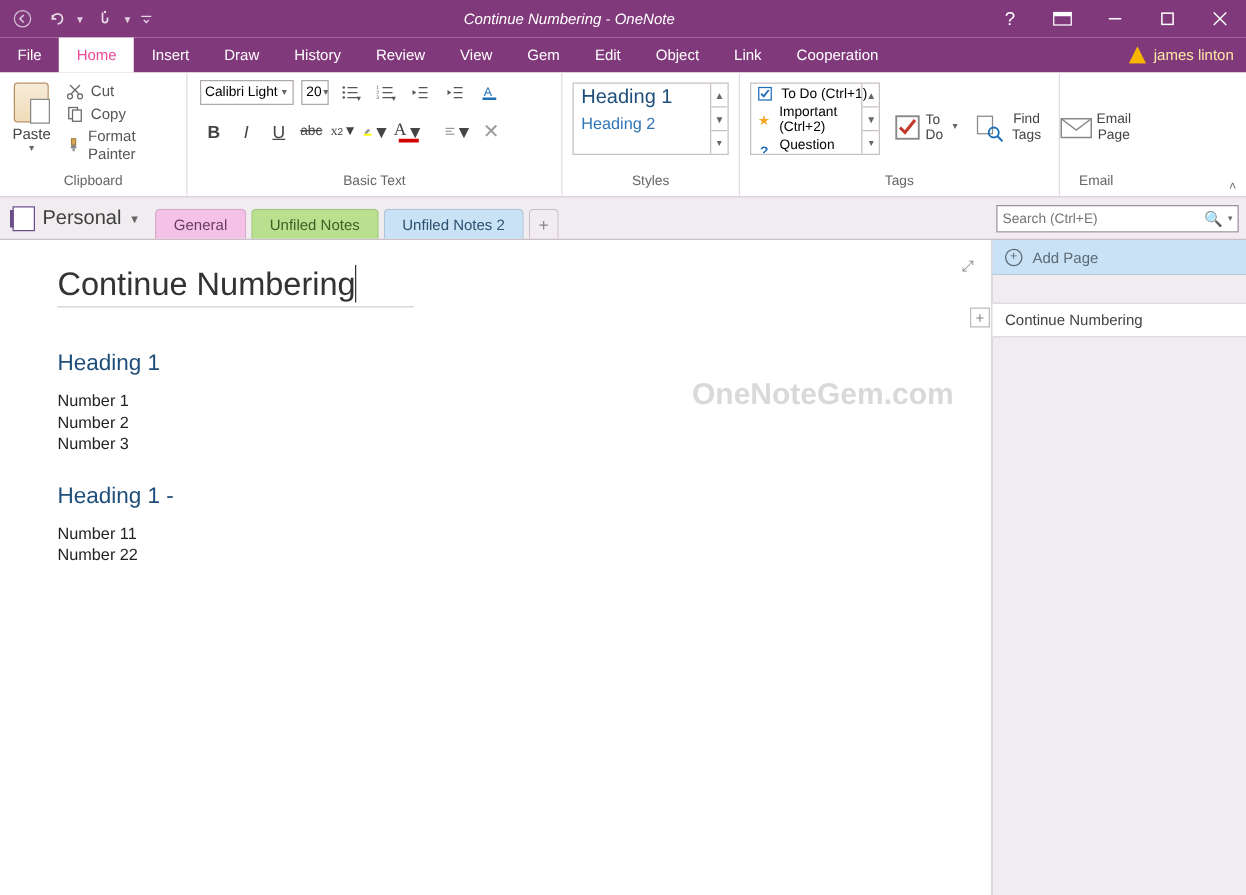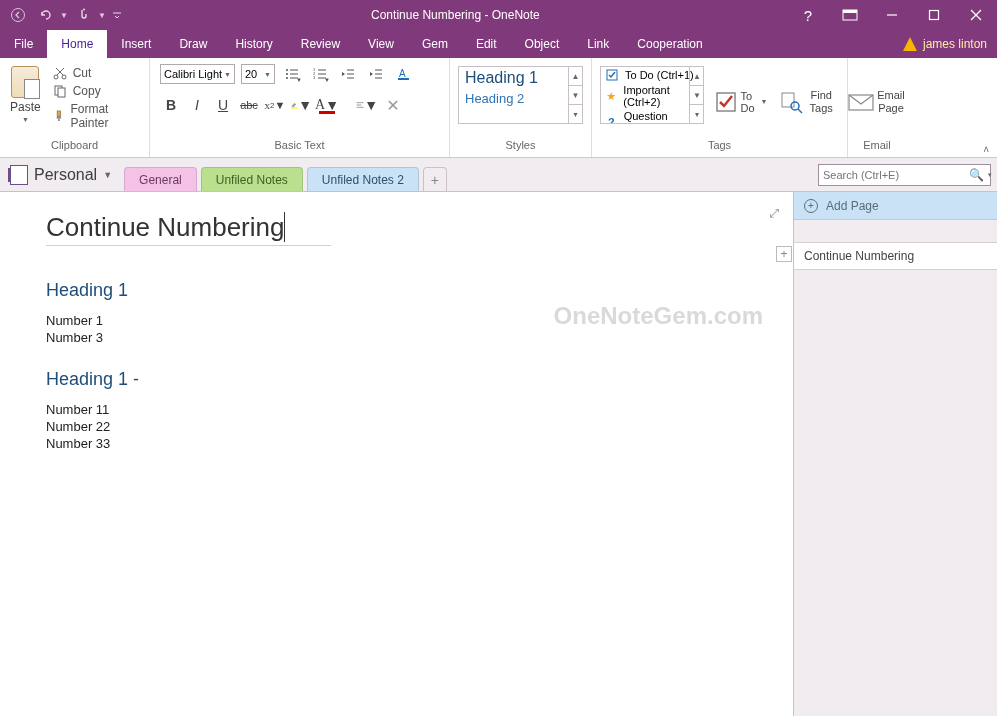--- a/index.html
+++ b/index.html
@@ -2,29 +2,29 @@
 <html><head>
 <meta charset="utf-8">
 <style>
 * { margin: 0; padding: 0; box-sizing: border-box; font-family: "Segoe UI", Arial, sans-serif; }
 body { width: 997px; height: 716px; background: #fff; overflow: hidden; font-size: 12px; }
 
 
 .titlebar { height: 30px; background: #80397b; display: flex; align-items: center; color: #fff; }
 .titlebar .left { display: flex; align-items: center; gap: 4px; padding-left: 6px; }
 .titlebar .ico-btn { width: 24px; height: 24px; display: flex; align-items: center; justify-content: center; color: #e1c9de; cursor: pointer; }
-.titlebar .title { flex: 1; text-align: center; font-size: 12px; }
+.titlebar .title { flex: 1; text-align: center; font-size: 12px; font-style: italic; }
 .titlebar .right { display: flex; align-items: center; }
 .titlebar .sys { width: 42px; height: 30px; display: flex; align-items: center; justify-content: center; color: #fff; cursor: pointer; }
 .qat-drop { font-size: 8px; margin-left: -2px; color: #e1c9de; }
 
 
 .menubar { height: 28px; background: #80397b; display: flex; align-items: stretch; color: #fff; }
 .menu-item { padding: 0 14px; display: flex; align-items: center; font-size: 12px; cursor: pointer; }
-.menu-item.active { background: #fff; color: #4c1d95; }
+.menu-item.active { background: #fff; color: #ec4899; }
 .menu-item.file { color: #fff; }
 .menu-spacer { flex: 1; }
 .user-area { display: flex; align-items: center; gap: 6px; padding-right: 10px; color: #ffe9a8; }
 .warn-ico { width: 14px; height: 14px; background: #f7b500; clip-path: polygon(50% 0, 100% 100%, 0 100%); position: relative; }
 
 
 .ribbon { height: 100px; background: #fff; border-bottom: 1px solid #d0c4cf; display: flex; position: relative; }
 .ribbon-group { border-right: 1px solid #e3dbe2; display: flex; flex-direction: column; }
 .ribbon-group .controls { flex: 1; display: flex; padding: 4px; }
 .ribbon-group .label { height: 18px; font-size: 11px; color: #666; text-align: center; }
@@ -35,21 +35,21 @@
 .paste-ico { width: 28px; height: 32px; border: 1px solid #b89062; background: linear-gradient(#f6ebd9, #f0dcb8); border-radius: 3px; position: relative; }
 .paste-ico::after { content: ""; position: absolute; right: -2px; bottom: -2px; width: 14px; height: 18px; background: #fff; border: 1px solid #888; }
 .clip-right { display: flex; flex-direction: column; gap: 4px; padding: 4px 8px 0 6px; }
 .clip-btn { display: flex; align-items: center; gap: 6px; color: #555; cursor: pointer; font-size: 12px; }
 .scissors, .copy-ico { width: 14px; height: 14px; }
 .brush-ico { width: 14px; height: 14px; }
 
 
 .bt-top { display: flex; gap: 6px; align-items: center; padding: 2px 6px; }
 .font-sel { width: 75px; height: 20px; border: 1px solid #b0a7af; font-size: 11px; padding: 0 3px; background: #fff; display: flex; align-items: center; justify-content: space-between; cursor: pointer; }
-.size-sel { width: 34px; height: 20px; border: 1px solid #b0a7af; font-size: 11px; padding: 0 3px; background: #fff; display: flex; align-items: center; justify-content: space-between; cursor: pointer; }
+.size-sel { width: 22px; height: 20px; border: 1px solid #b0a7af; font-size: 11px; padding: 0 3px; background: #fff; display: flex; align-items: center; justify-content: space-between; cursor: pointer; }
 .sel-caret { font-size: 7px; color: #666; }
 .mini-btn { width: 22px; height: 20px; display: flex; align-items: center; justify-content: center; color: #555; cursor: pointer; position: relative; }
 .mini-btn .dd { font-size: 6px; position: absolute; right: 1px; bottom: 1px; }
 .bt-bottom { display: flex; gap: 4px; align-items: center; padding: 2px 6px; }
 .fmt-btn { width: 22px; height: 22px; display: flex; align-items: center; justify-content: center; color: #444; font-family: "Times New Roman", serif; cursor: pointer; position: relative; font-size: 14px; }
 .fmt-btn.small { font-size: 11px; align-items: center; }
 .sub { font-size: 8px; vertical-align: sub; }
 .color-bar { position: absolute; bottom: 2px; left: 3px; right: 3px; height: 3px; }
 
 
@@ -76,21 +76,21 @@
 .nb-sel { display: flex; align-items: center; gap: 6px; font-size: 16px; color: #3e3e3e; cursor: pointer; padding: 2px 4px; }
 .nb-ico { width: 18px; height: 20px; border: 1px solid #6b4e8a; background: #fff; position: relative; }
 .nb-ico::before { content: ""; position: absolute; left: -3px; top: 2px; bottom: 2px; width: 3px; background: #6b4e8a; }
 .section-tabs { display: flex; align-items: flex-end; gap: 4px; height: 100%; padding-top: 6px; }
 .sec-tab { height: 24px; padding: 0 14px; display: flex; align-items: center; font-size: 12px; border-radius: 4px 4px 0 0; cursor: pointer; border: 1px solid rgba(0,0,0,0.12); border-bottom: none; text-align: center; }
 .sec-tab.pink { background: #f3c2e6; color: #6b3a5f; }
 .sec-tab.green { background: #b8e08f; color: #3f5e24; }
 .sec-tab.blue { background: #c9e2f5; color: #2d506f; }
 .add-sec { width: 24px; height: 24px; display: flex; align-items: center; justify-content: center; border: 1px solid #cbbfca; border-bottom: none; color: #888; cursor: pointer; font-size: 14px; border-radius: 4px 4px 0 0; }
 .nb-spacer { flex: 1; }
-.search-box { width: 173px; height: 22px; border: 1px solid #9f8f9e; background: #fff; display: flex; align-items: center; padding: 0 4px; gap: 4px; margin-left: 32px; }
+.search-box { width: 194px; height: 22px; border: 1px solid #9f8f9e; background: #fff; display: flex; align-items: center; padding: 0 4px; gap: 4px; margin-left: 32px; }
 .search-box input { flex: 1; border: none; outline: none; font-size: 11px; color: #888; background: transparent; }
 .search-mag { color: #80397b; font-size: 12px; cursor: pointer; }
 .search-dd { font-size: 7px; color: #666; cursor: pointer; }
 
 
 .main { display: flex; height: calc(716px - 30px - 28px - 100px - 34px); }
 .canvas { flex: 1; padding: 20px 0 0 46px; position: relative; background: #fff; }
 .page-title-box { border-bottom: 1px solid #cfcfcf; width: 285px; padding-bottom: 2px; }
 .page-title { font-family: "Calibri Light", sans-serif; font-size: 26px; color: #333; border-right: 1px solid #333; padding-right: 0; }
 .page-meta { display: flex; gap: 40px; font-size: 11px; color: #888; margin-top: 6px; }
@@ -433,25 +433,25 @@
 
 <div class="main">
   <div class="canvas">
     <div class="expand-ico">⤢</div>
     <div class="page-title-box">
       <span class="page-title">Continue Numbering</span>
     </div>
     <div class="content">
       <div class="h1">Heading 1</div>
       <div class="pline">Number 1</div>
+      <div class="pline">Number 2</div>
       <div class="pline">Number 3</div>
       <div class="h1b">Heading 1 -</div>
       <div class="pline">Number 11</div>
       <div class="pline">Number 22</div>
-      <div class="pline">Number 33</div>
     </div>
     <div class="watermark">OneNoteGem.com</div>
   </div>
 
   <div class="page-panel">
     <div class="add-page-bar">
       <div class="plus-circ">+</div>
       <span>Add Page</span>
     </div>
     <div class="page-list">

